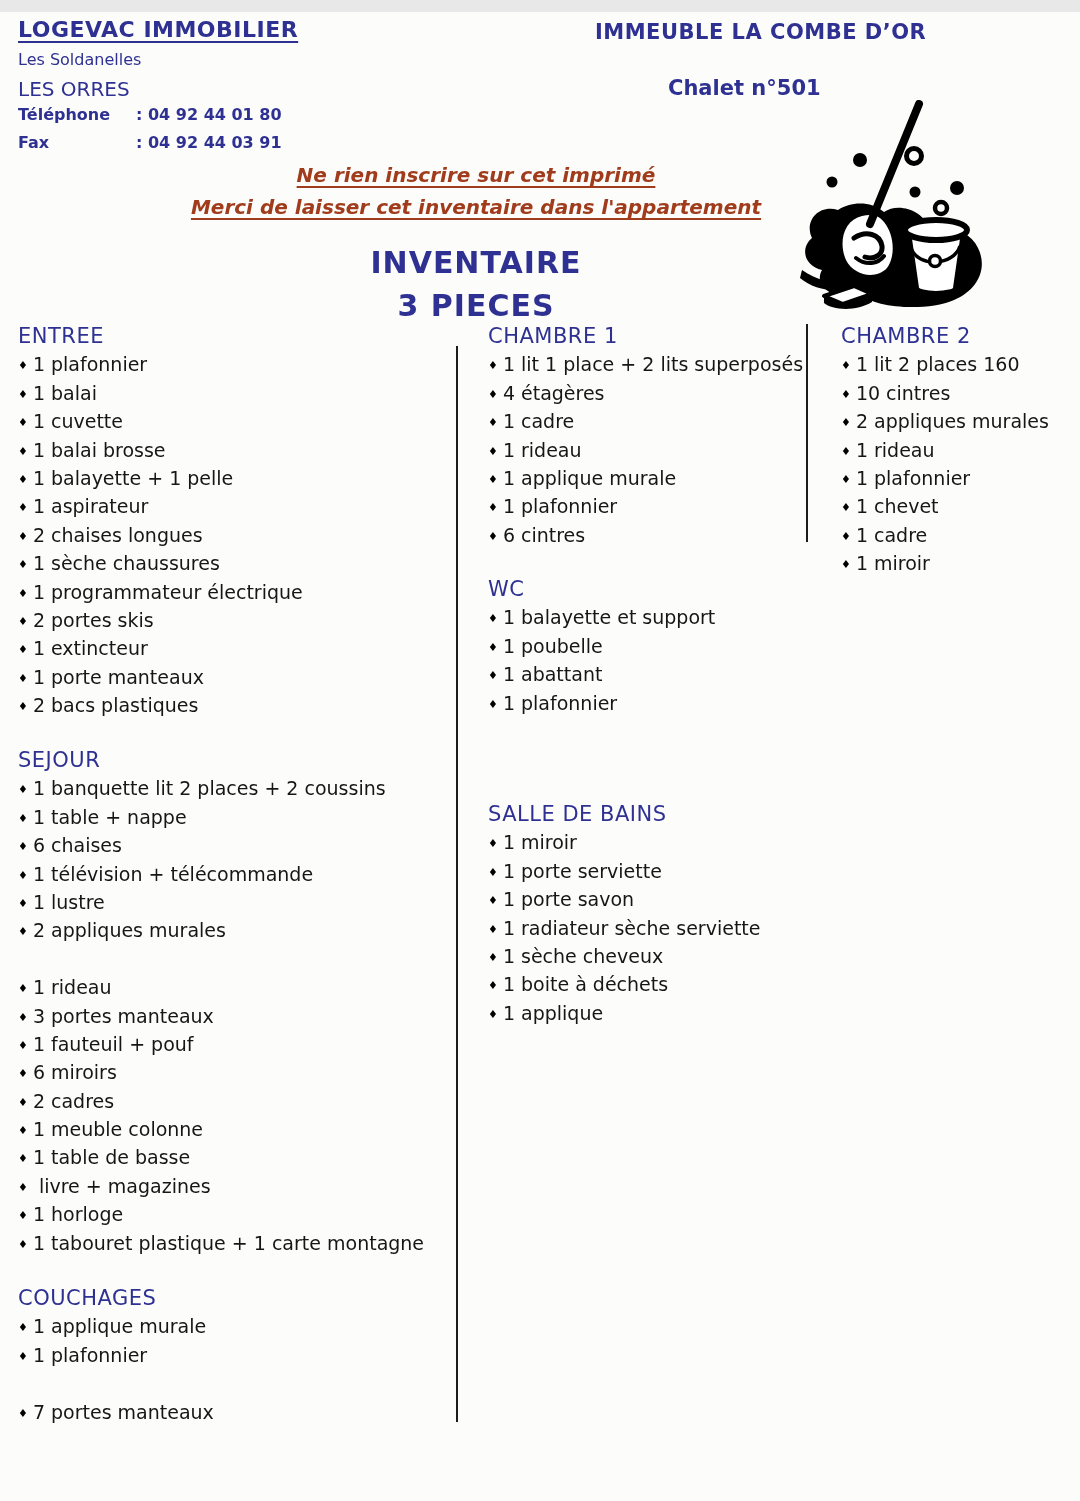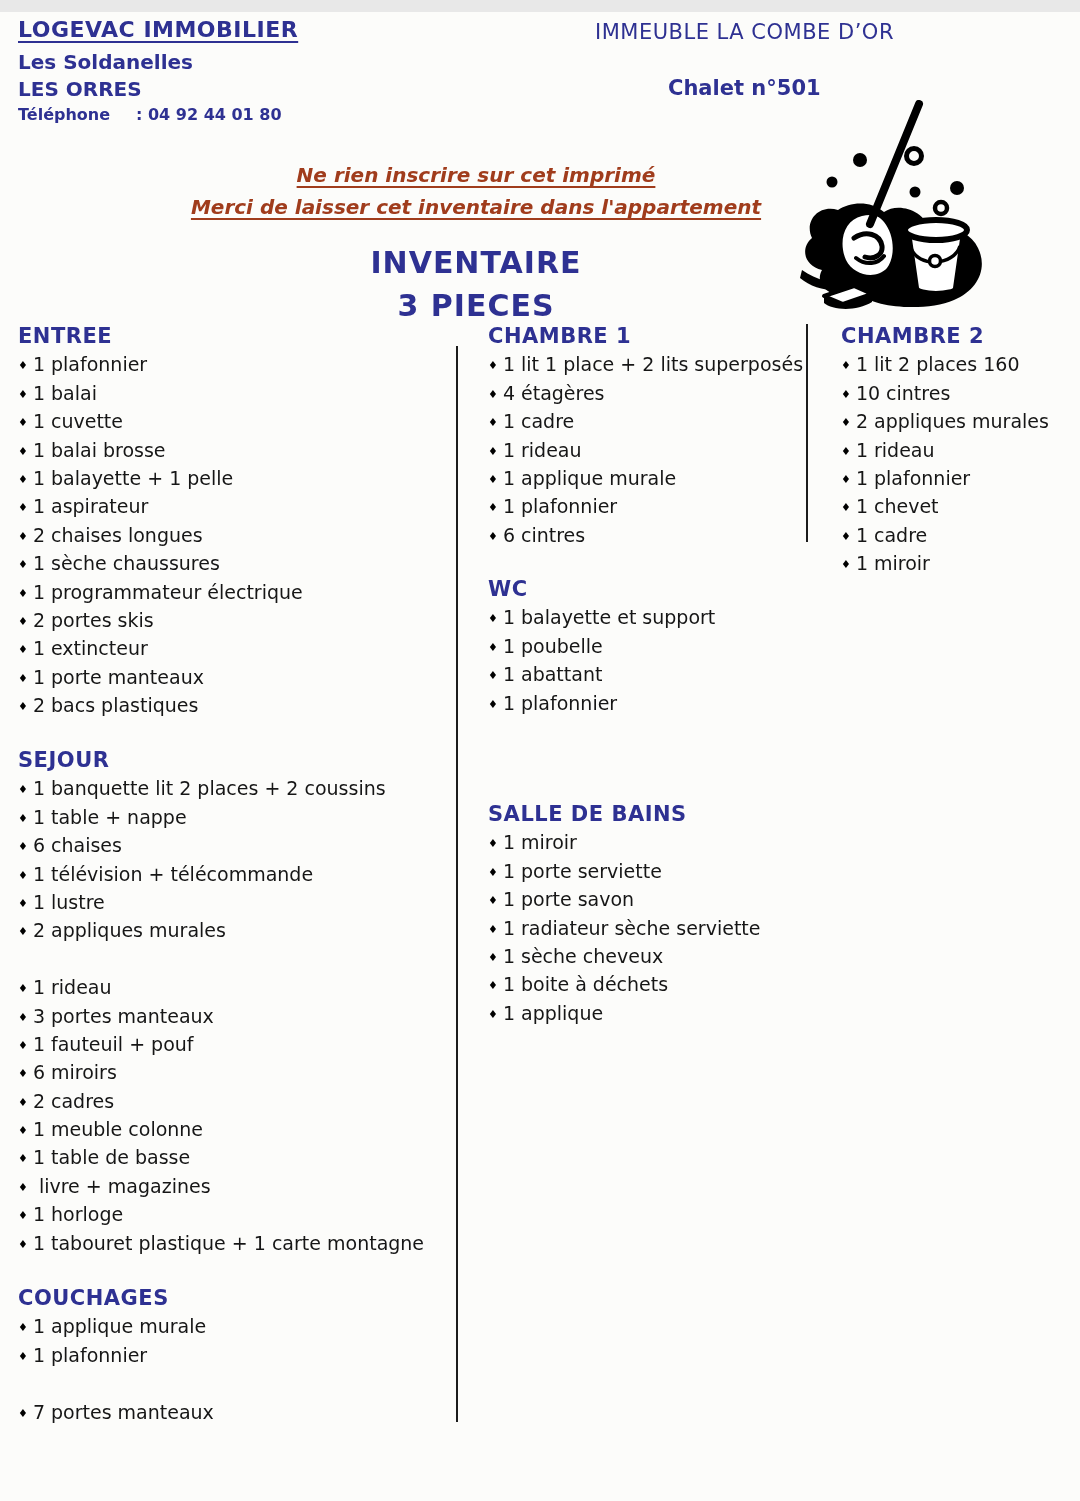--- a/index.html
+++ b/index.html
@@ -20,27 +20,27 @@
     margin:12px auto;
   }
   .abs{position:absolute;}
   
   .company{
     left:18px;top:5px;
     font-size:22px;font-weight:bold;color:var(--navy);
     text-decoration:underline;text-decoration-thickness:2px;text-underline-offset:4px;
     letter-spacing:.5px;
   }
-  .residence{left:18px;top:38px;font-size:20px;color:var(--navy);font-weight:bold;}
-  .city{left:18px;top:65px;font-size:20px;color:var(--navy);font-weight:bold;}
+  .residence{left:18px;top:38px;font-size:16px;color:var(--navy);}
+  .city{left:18px;top:65px;font-size:20px;color:var(--navy);}
   .contact-row{left:18px;font-size:16px;font-weight:bold;color:var(--navy);display:flex;}
   .contact-row.phone{top:93px;}
   .contact-row.fax{top:121px;}
   .contact-label{width:118px;flex:0 0 auto;}
-  .building{left:595px;top:8px;font-size:21px;font-weight:normal;color:var(--navy);letter-spacing:.5px;}
+  .building{left:595px;top:8px;font-size:21px;font-weight:bold;color:var(--navy);letter-spacing:.5px;}
   .chalet{left:668px;top:64px;font-size:21px;font-weight:bold;color:var(--navy);}
   
   .notice{
     left:0;top:147px;width:952px;text-align:center;
     color:var(--red);font-size:20px;font-weight:bold;font-style:italic;
     line-height:32px;
   }
   .notice span{text-decoration:underline;text-decoration-thickness:2px;text-underline-offset:4px;}
   
   .doc-title{
@@ -56,40 +56,44 @@
   .section{position:absolute;white-space:pre;}
   .sec-entree   {left:18px; top:310px;}
   .sec-sejour   {left:18px; top:734px;}
   .sec-escalier {left:18px; top:1272px;}
   .sec-chambre1 {left:488px;top:310px;}
   .sec-wc       {left:488px;top:563px;}
   .sec-sdb      {left:488px;top:788px;}
   .sec-couchages{left:467px;top:1156px;}
   .sec-chambre2 {left:841px;top:310px;}
   .sec-title{
-    font-size:21px;font-weight:bold;color:var(--navy);
+    font-size:21px;font-weight:normal;color:var(--navy);
     line-height:28.4px;letter-spacing:.5px;
   }
   .item{line-height:28.4px;height:28.4px;font-size:19px;color:var(--ink);}
   .bullet{font-size:11px;margin-right:5px;vertical-align:2px;color:#000;}
   .itext{white-space:pre;}
   
   .clipart{left:798px;top:88px;}
 </style>
 </head>
 <body>
 
 <div class="page">
 
   <div class="abs company">LOGEVAC IMMOBILIER</div>
   <div class="abs residence">Les Soldanelles</div>
   <div class="abs city">LES ORRES</div>
   <div class="abs contact-row phone">
     <span class="contact-label">Téléphone</span>
     <span class="contact-value">: 04 92 44 01 80</span>
+  </div>
+  <div class="abs contact-row fax">
+    <span class="contact-label">Fax</span>
+    <span class="contact-value">: 04 92 44 03 91</span>
   </div>
 
   <div class="abs building">IMMEUBLE LA COMBE D’OR</div>
   <div class="abs chalet">Chalet n°501</div>
 
   <div class="abs notice">
     <div><span>Ne rien inscrire sur cet imprimé</span></div>
     <div><span>Merci de laisser cet inventaire dans l'appartement</span></div>
   </div>
 

